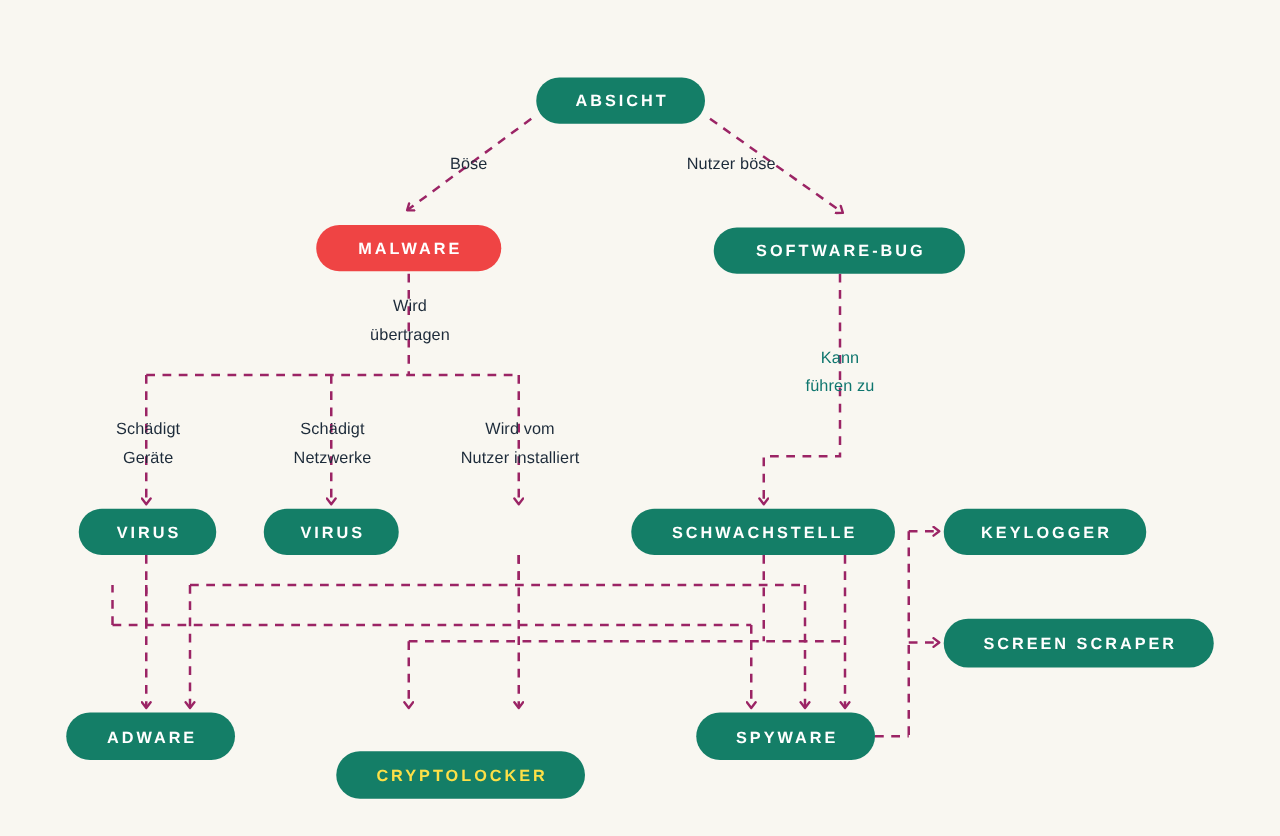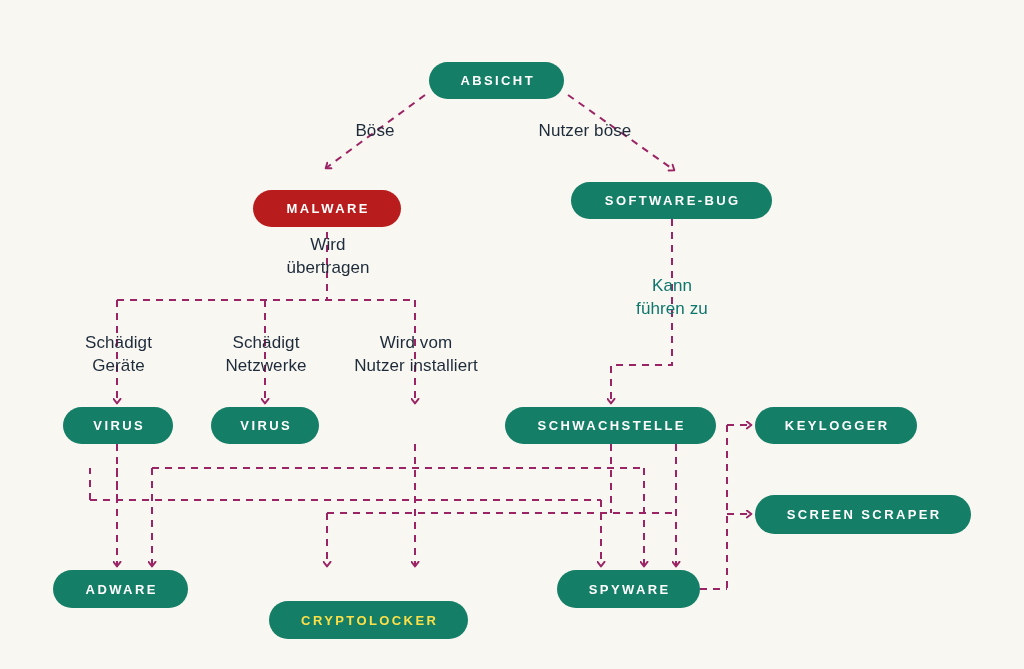--- a/index.html
+++ b/index.html
@@ -41,21 +41,21 @@
     text-align: center;
     line-height: 1;
     white-space: nowrap;
     box-sizing: border-box;
     padding: 0 10px;
     text-indent: 2.4px;
   }
   .edge-label {
     position: absolute;
     color: #1d2b3a;
-    font-size: 17px;
+    font-size: 13px;
     line-height: 23px;
     text-align: center;
     white-space: pre;
     letter-spacing: 0.1px;
   }
 </style>
 </head>
 <body>
 
 <div id="diagram">
@@ -105,21 +105,21 @@
       <path d="M727,425 L727,589"></path>
       <path d="M727,425 L751,425" marker-end="url(#arrow)"></path>
       <path d="M727,514 L751,514" marker-end="url(#arrow)"></path>
 
       <path d="M700,589 L727,589"></path>
 
     </g>
   </svg>
 
   <div class="node" style="left: 429px; top: 62px; width: 135px; height: 37px; background: rgb(20, 126, 103); color: rgb(255, 255, 255);">ABSICHT</div>
-  <div class="node" style="left: 253px; top: 190px; width: 148px; height: 37px; background: #b91c1c; color: rgb(255, 255, 255); text-align: center;">MALWARE</div>
+  <div class="node" style="left: 253px; top: 180px; width: 148px; height: 37px; background: #ef4444; color: rgb(255, 255, 255); text-align: center;">MALWARE</div>
   <div class="node" style="left: 571px; top: 182px; width: 201px; height: 37px; background: rgb(20, 126, 103); color: rgb(255, 255, 255);">SOFTWARE-BUG</div>
   <div class="node" style="left: 63px; top: 407px; width: 110px; height: 37px; background: rgb(20, 126, 103); color: rgb(255, 255, 255);">VIRUS</div>
   <div class="node" style="left: 211px; top: 407px; width: 108px; height: 37px; background: rgb(20, 126, 103); color: rgb(255, 255, 255);">VIRUS</div>
   <div class="node" style="left: 505px; top: 407px; width: 211px; height: 37px; background: rgb(20, 126, 103); color: rgb(255, 255, 255);">SCHWACHSTELLE</div>
   <div class="node" style="left: 755px; top: 407px; width: 162px; height: 37px; background: rgb(20, 126, 103); color: rgb(255, 255, 255);">KEYLOGGER</div>
   <div class="node" style="left: 755px; top: 495px; width: 216px; height: 39px; background: rgb(20, 126, 103); color: rgb(255, 255, 255);">SCREEN SCRAPER</div>
   <div class="node" style="left: 53px; top: 570px; width: 135px; height: 38px; background: rgb(20, 126, 103); color: rgb(255, 255, 255);">ADWARE</div>
   <div class="node" style="left: 269px; top: 601px; width: 199px; height: 38px; background: rgb(20, 126, 103); color: #fde047;">CRYPTOLOCKER</div>
   <div class="node" style="left: 557px; top: 570px; width: 143px; height: 38px; background: rgb(20, 126, 103); color: rgb(255, 255, 255);">SPYWARE</div>
 

